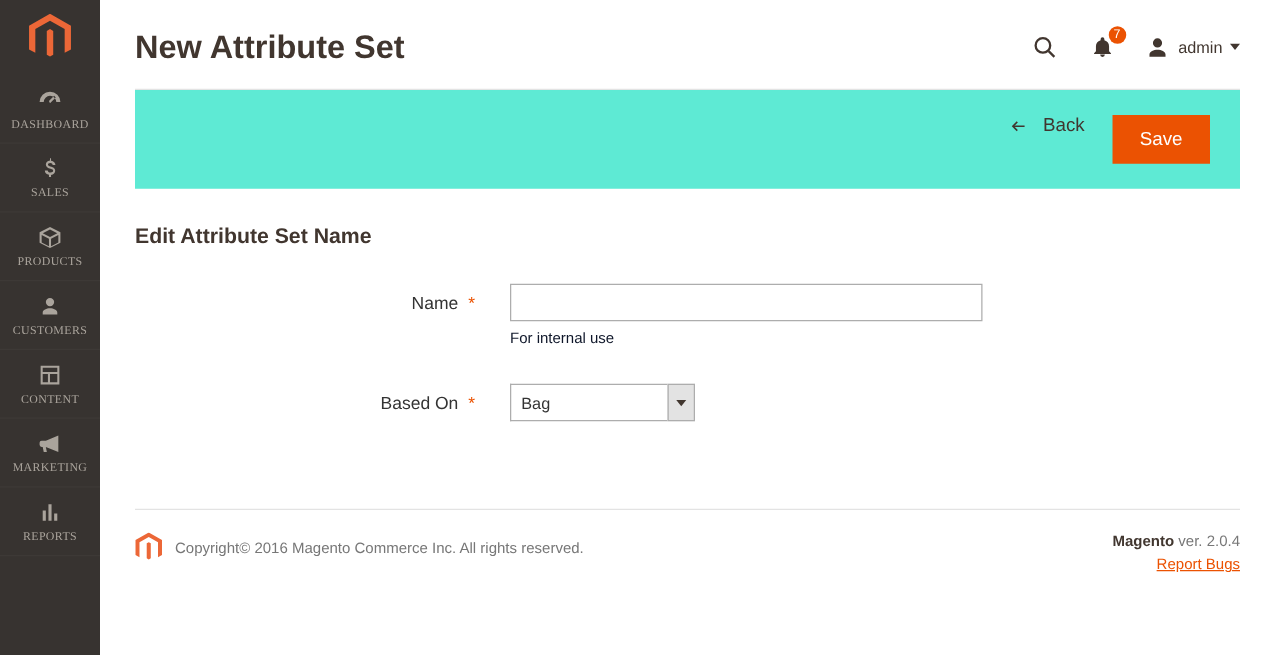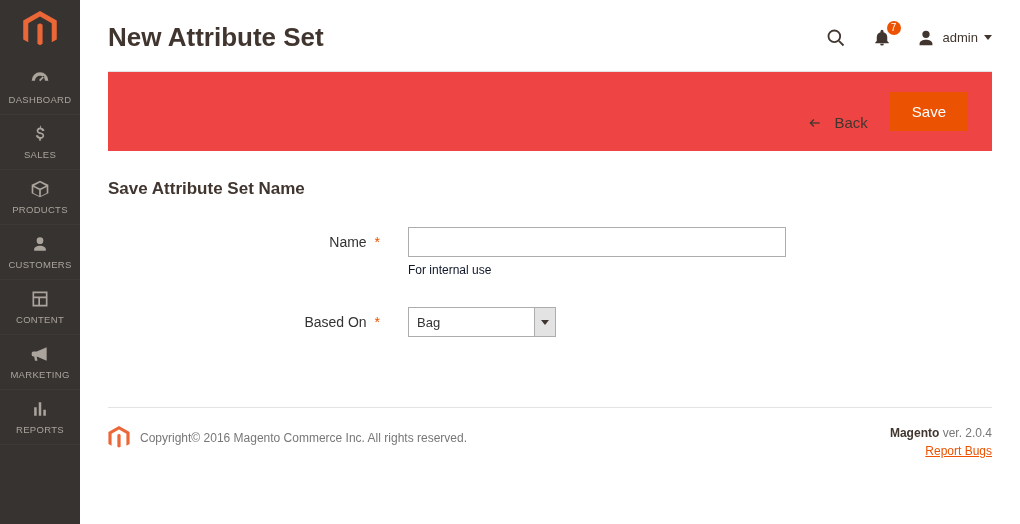--- a/index.html
+++ b/index.html
@@ -4,39 +4,39 @@
   <style>
     * { margin: 0; padding: 0; box-sizing: border-box; }
     body { font-family: 'Helvetica Neue', Arial, sans-serif; font-size: 14px; color: #333; background: #fff; }
 
     .layout { display: flex; min-height: 524px; }
 
     
     .sidebar { width: 80px; background: #373330; flex-shrink: 0; }
     .logo-cell { height: 60px; display: flex; align-items: center; justify-content: center; }
     .logo-cell svg { width: 34px; height: 38px; }
-    .nav-item { height: 55px; display: flex; flex-direction: column; align-items: center; justify-content: center; color: #aaa49c; font-size: 9.5px; letter-spacing: 0.3px; cursor: pointer; border-bottom: 1px solid rgba(255,255,255,0.03); }
+    .nav-item { height: 55px; display: flex; flex-direction: column; align-items: center; justify-content: center; color: #aaa49c; font-size: 9.5px; letter-spacing: 0.3px; cursor: pointer; border-bottom: 1px solid rgba(255,255,255,0.03); font-family: Liberation Serif, serif; }
     .nav-item.active { background: #524d49; color: #fff; }
     .nav-icon { width: 20px; height: 20px; margin-bottom: 5px; fill: currentColor; }
 
     
     .main { flex: 1; display: flex; flex-direction: column; min-width: 0; }
 
     
     .page-header { display: flex; align-items: center; justify-content: space-between; padding: 22px 28px 18px 28px; }
     .page-title { font-size: 26px; font-weight: 700; color: #41362f; }
     .header-actions { display: flex; align-items: center; gap: 20px; }
     .icon-btn { width: 26px; height: 26px; display: flex; align-items: center; justify-content: center; position: relative; cursor: pointer; color: #41362f; }
     .badge { position: absolute; top: -4px; right: -6px; background: #eb5202; color: #fff; font-size: 10px; border-radius: 8px; padding: 0 4px; line-height: 14px; min-width: 14px; text-align: center; }
     .admin-menu { display: flex; align-items: center; gap: 6px; cursor: pointer; color: #41362f; font-size: 13px; }
     .avatar-icon { width: 22px; height: 22px; }
 
     .hr-thin { margin: 0 28px; height: 1px; background: #e3e3e3; }
     .action-wrap { margin: 0 28px; }
-    .action-bar-inner { background: #ef4444; padding: 20px 24px; display: flex; justify-content: flex-end; align-items: flex-end; gap: 22px; }
+    .action-bar-inner { background: #5eead4; padding: 20px 24px; display: flex; justify-content: flex-end; align-items: flex-start; gap: 22px; }
     .back-link { display: flex; align-items: center; gap: 10px; color: #41362f; cursor: pointer; font-size: 15px; }
     .btn-primary { background: #eb5202; color: #fff; border: none; padding: 11px 22px; font-size: 15px; cursor: pointer; }
 
     
     .content { padding: 28px 28px 40px 28px; }
     .section-title { font-size: 17px; color: #41362f; font-weight: 600; margin-bottom: 28px; }
     .form-row { display: flex; align-items: flex-start; margin-bottom: 30px; }
     .form-label { width: 300px; text-align: right; padding-right: 28px; font-size: 14px; color: #333; line-height: 30px; white-space: nowrap; }
     .required-mark { color: #eb5202; margin-left: 4px; }
     .form-field { flex: 1; max-width: 378px; }
@@ -147,21 +147,21 @@
               <line x1="20" y1="12" x2="4" y2="12"></line>
               <polyline points="10 6 4 12 10 18"></polyline>
             </svg>
           <span>Back</span>
         </div>
         <button class="btn-primary">Save</button>
       </div>
     </div>
 
     <div class="content">
-      <h2 class="section-title">Save Attribute Set Name</h2>
+      <h2 class="section-title">Edit Attribute Set Name</h2>
 
       <div class="form-row">
         <label class="form-label">
           <span>Name</span>
           <span class="required-mark">*</span>
         </label>
         <div class="form-field">
           <input type="text" class="text-input" value="" style="">
           <div class="hint">For internal use</div>
         </div>

